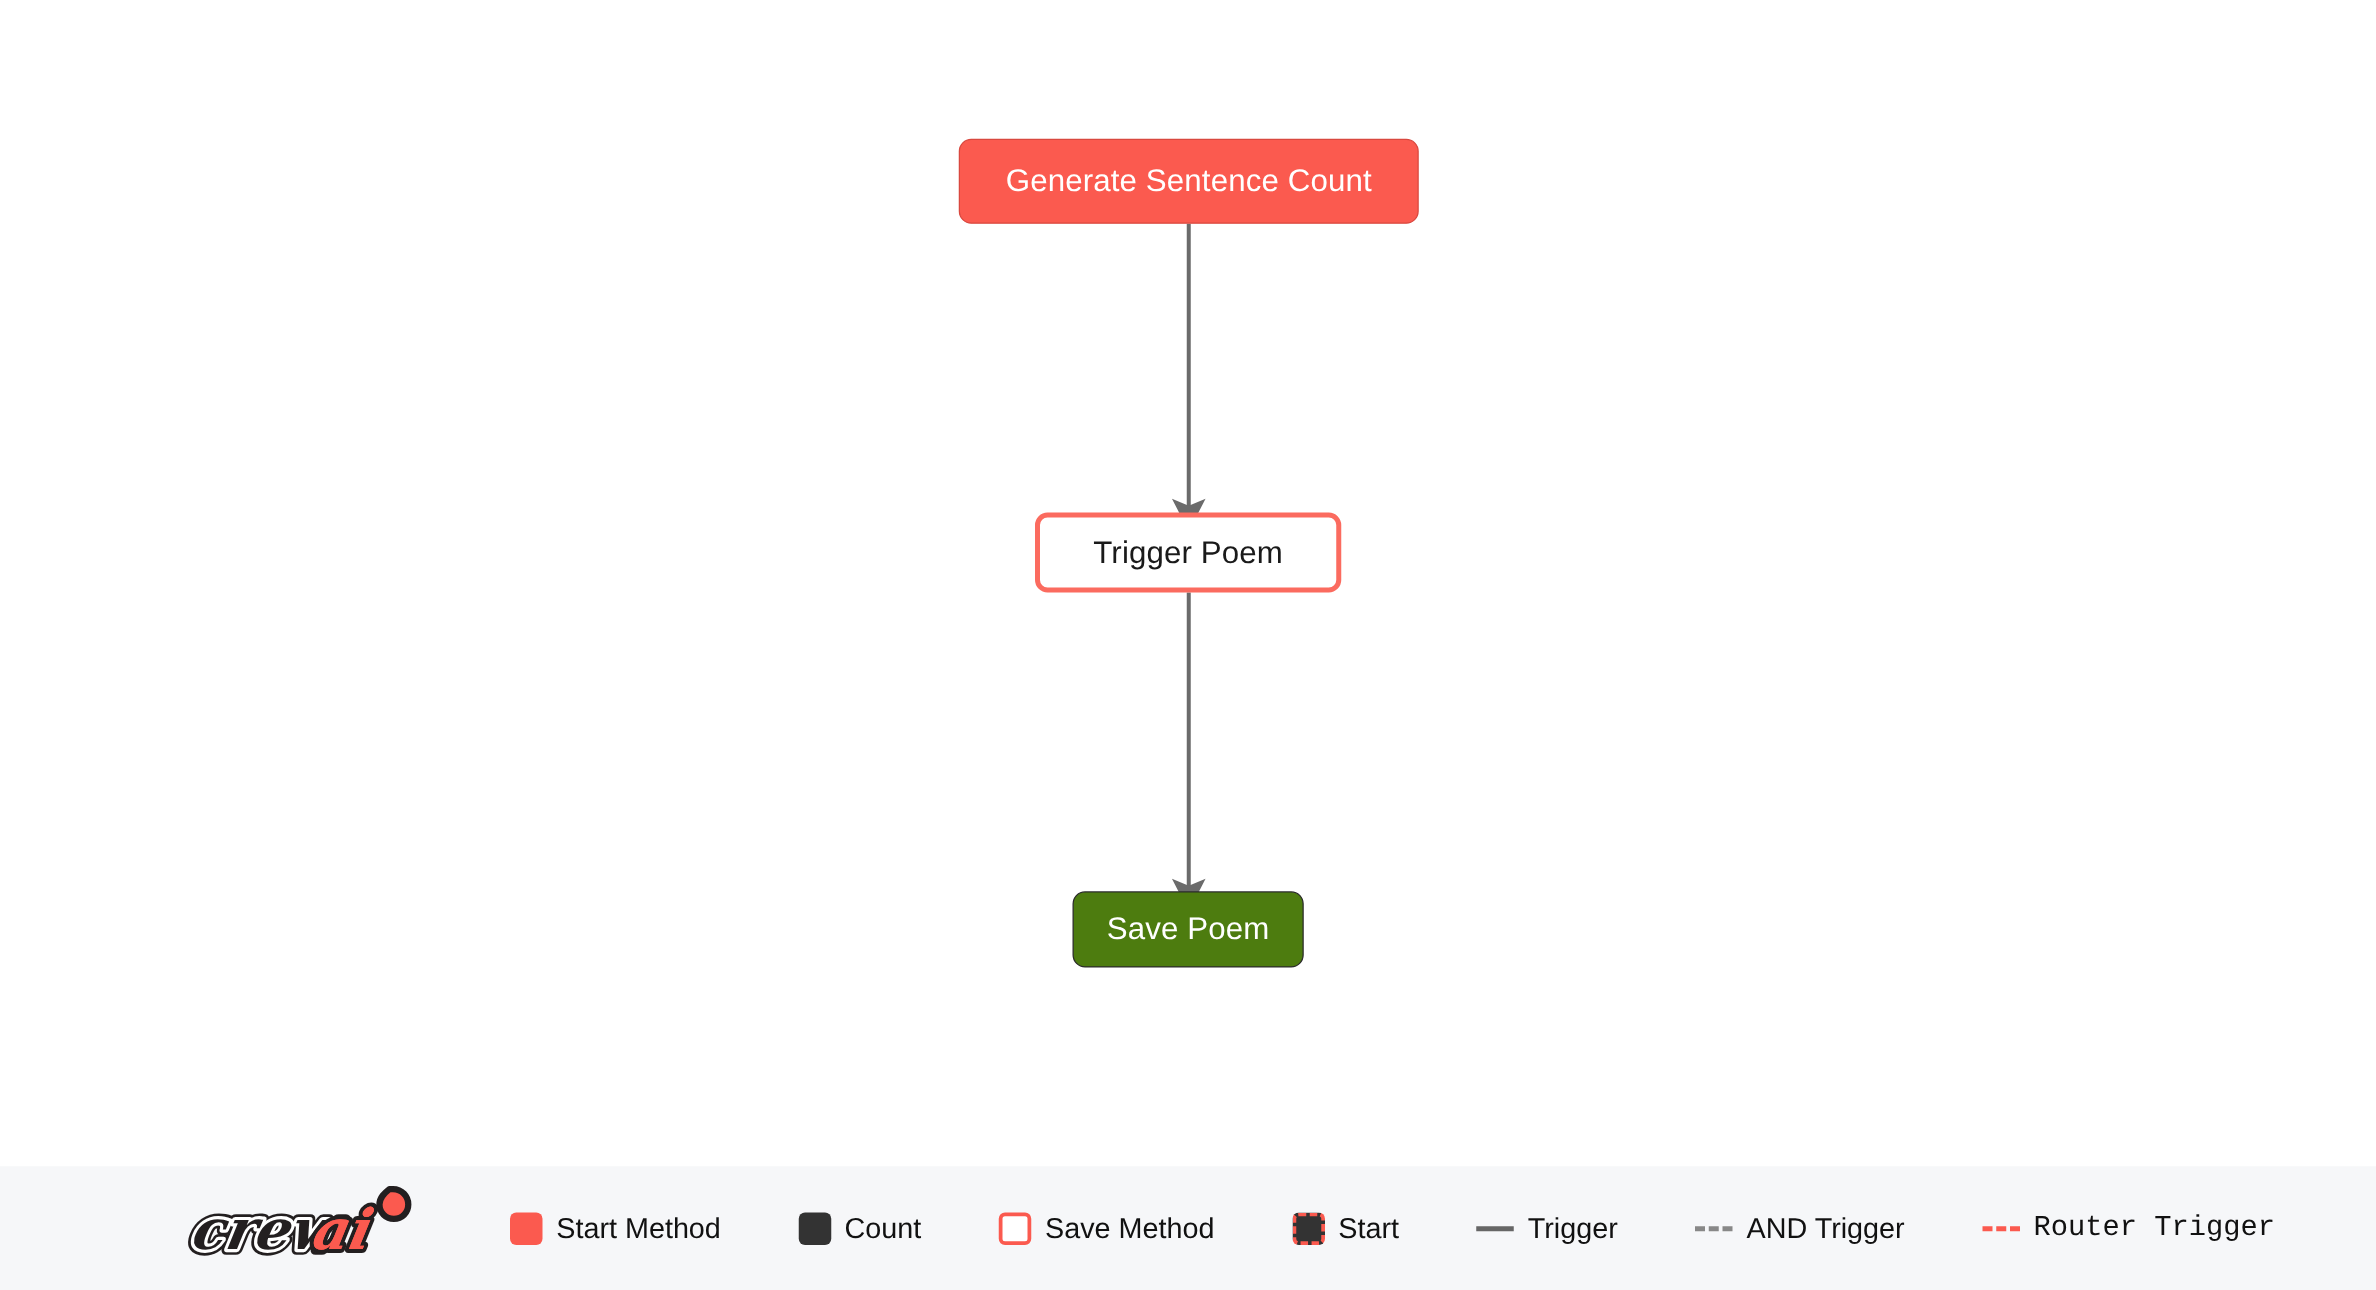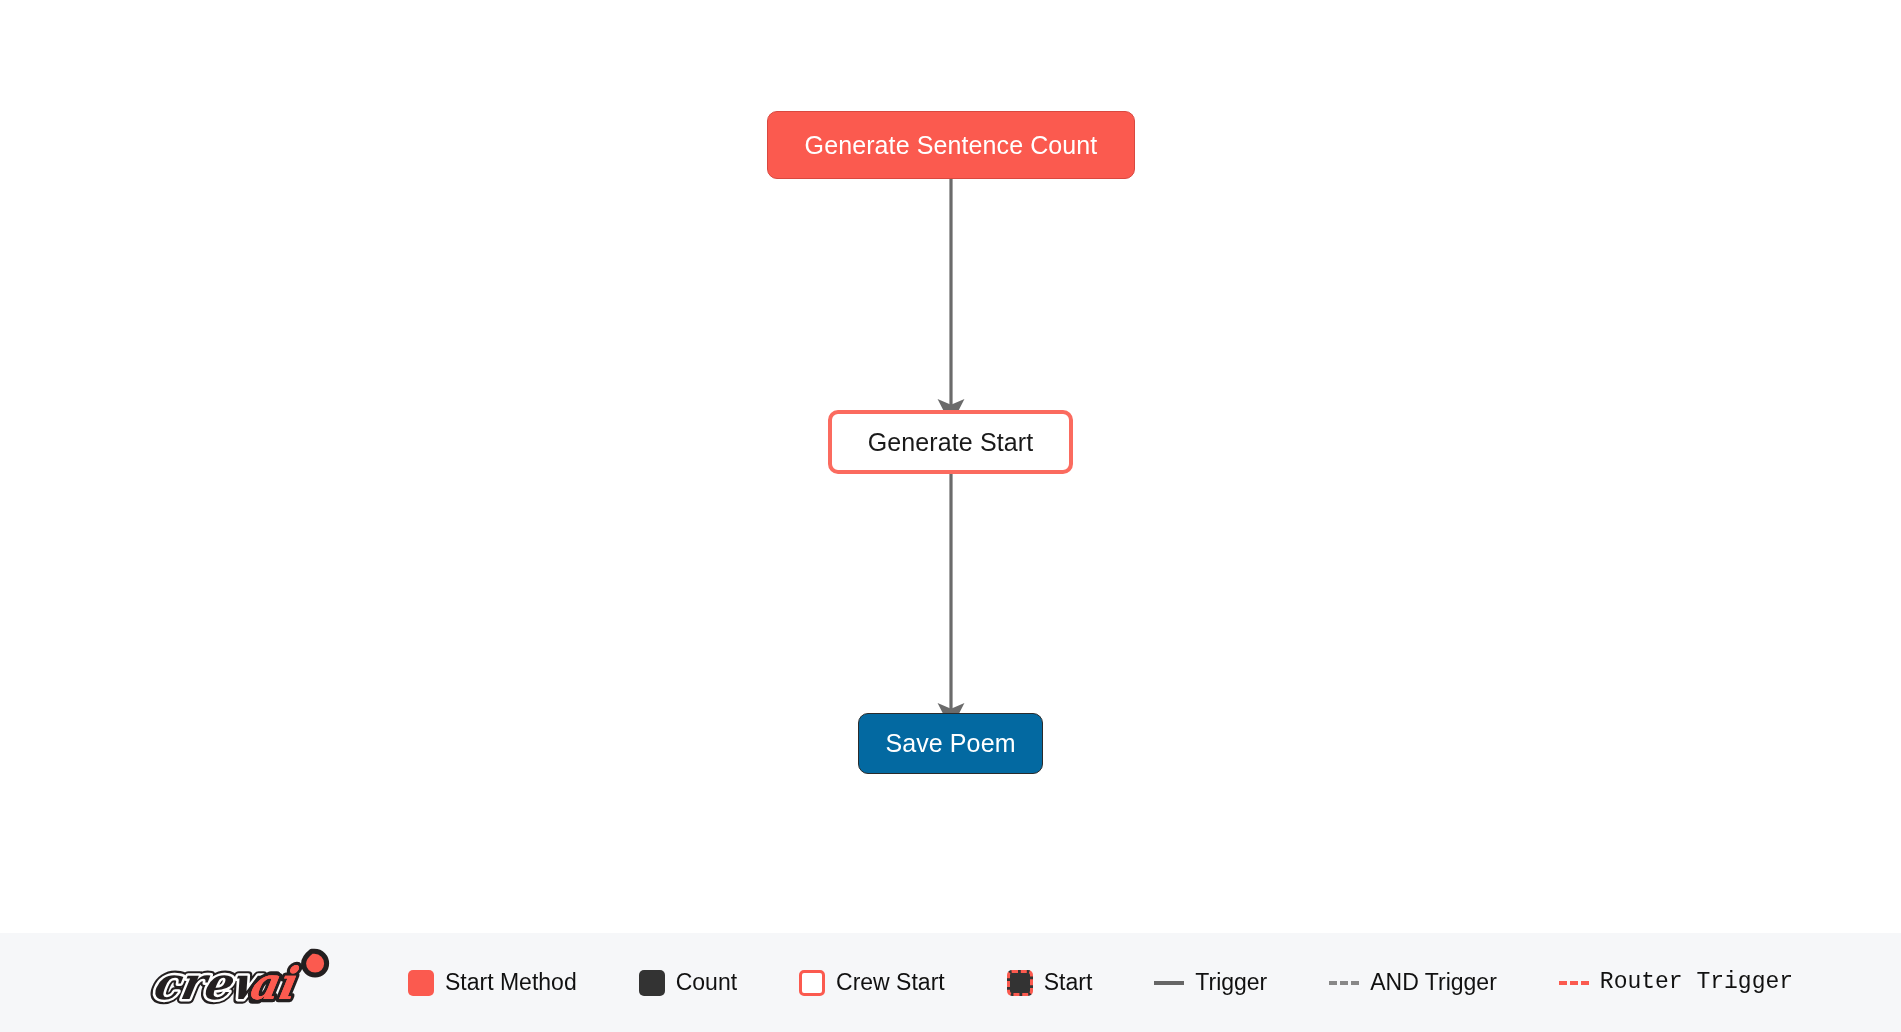--- a/index.html
+++ b/index.html
@@ -58,21 +58,21 @@
 
   
   .node--crew {
     background: #ffffff;
     border: 4px solid #FB6B5F;
     color: #1a1a1a;
   }
 
   
   .node--method {
-    background: #0369a1;
+    background: #4d7c0f;
     border: 1.5px solid #2b2b2b;
     color: #ffffff;
   }
 
   #node-generate-sentence-count {
     left: 767px;
     top: 111px;
     width: 368px;
     height: 68px;
   }
@@ -175,21 +175,21 @@
     <g>
       <line x1="951" y1="474" x2="951" y2="709" stroke="#6b6b6b" stroke-width="3.2" marker-end="url(#arrowhead)"></line>
     </g>
   </svg>
 
   <div class="node node--start" id="node-generate-sentence-count">
     <span>Generate Sentence Count</span>
   </div>
 
   <div class="node node--crew" id="node-generate-poem">
-    <span>Generate Start</span>
+    <span>Trigger Poem</span>
   </div>
 
   <div class="node node--method" id="node-save-poem">
     <span>Save Poem</span>
   </div>
 
 </div>
 
 <div id="legend-bar">
 
@@ -213,21 +213,21 @@
       <span class="legend-label">Start Method</span>
     </div>
 
     <div class="legend-item">
       <span class="swatch swatch--method"></span>
       <span class="legend-label">Count</span>
     </div>
 
     <div class="legend-item">
       <span class="swatch swatch--crew"></span>
-      <span class="legend-label">Crew Start</span>
+      <span class="legend-label">Save Method</span>
     </div>
 
     <div class="legend-item">
       <span class="swatch swatch--router"></span>
       <span class="legend-label">Start</span>
     </div>
 
     <div class="legend-item">
       <span class="lineswatch lineswatch--trigger"></span>
       <span class="legend-label">Trigger</span>

